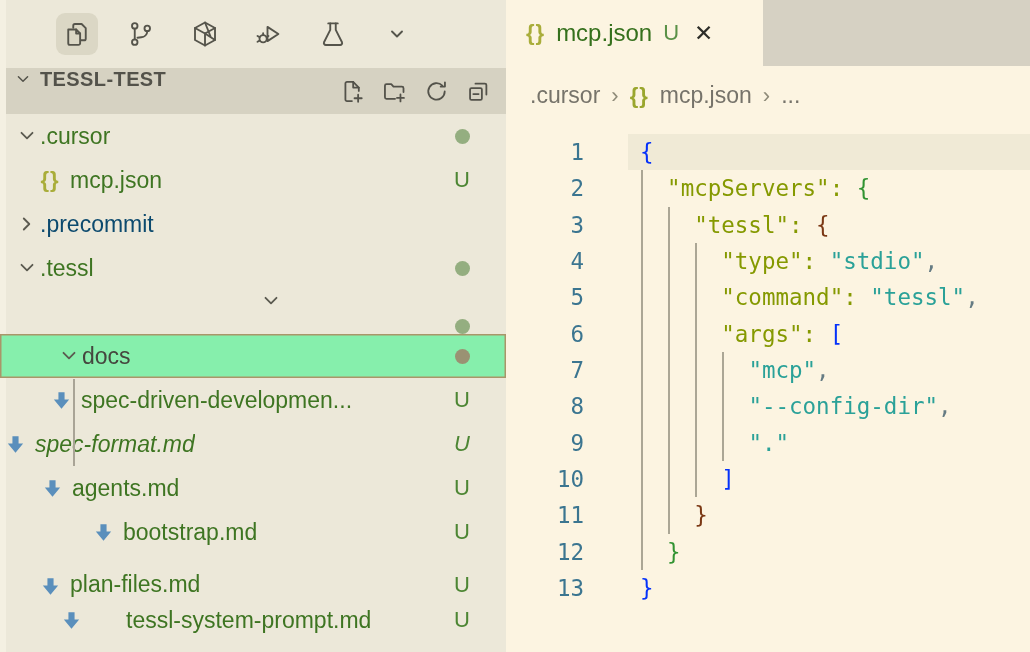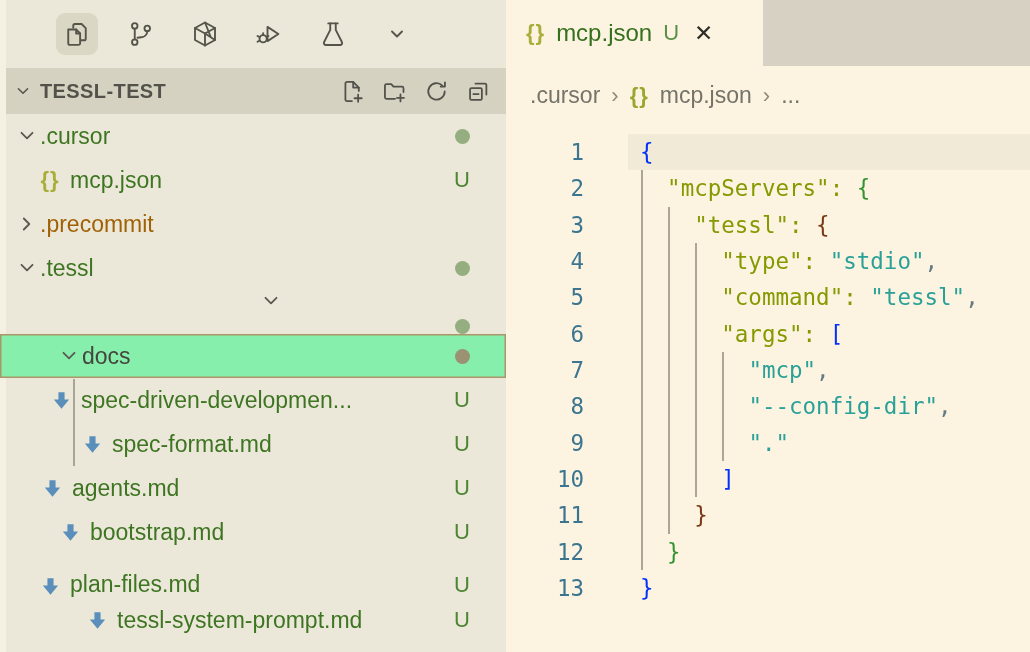--- a/index.html
+++ b/index.html
@@ -8,37 +8,37 @@
     font-family:"Liberation Sans",sans-serif;
     background:#fcf4e1;
   }
   
   .sidebar{position:absolute;left:0;top:0;width:506px;height:652px;background:#ece8d9;}
   .edge-strip{position:absolute;left:0;top:0;width:6px;height:652px;background:#f4f0e2;z-index:5;pointer-events:none;}
   .activitybar{height:68px;display:flex;align-items:center;padding-left:56px;gap:22px;}
   .act-btn{width:42px;height:42px;border-radius:9px;display:flex;align-items:center;justify-content:center;}
   .act-btn.active{background:#dbd7c5;}
   .act-btn svg{stroke:#55544b;fill:none;stroke-width:1.5;stroke-linecap:round;stroke-linejoin:round;}
-  .section-header{height:46px;background:#d6d2c2;display:flex;align-items:center;padding:0 14px 0 10px;color:#53524a;position:relative;z-index:2;}
+  .section-header{height:46px;background:#d6d2c2;display:flex;padding:0 14px 0 10px;color:#53524a;position:relative;z-index:2;}
   .section-header svg{stroke:#53524a;fill:none;stroke-width:1.6;stroke-linecap:round;stroke-linejoin:round;}
   .sh-chevron{width:26px;display:flex;justify-content:center;}
   .sh-title{font-weight:bold;font-size:20px;letter-spacing:.4px;margin-left:4px;flex:1;}
   .sh-icons{display:flex;gap:15px;align-items:center;}
   .sh-btn{width:27px;height:27px;display:flex;align-items:center;justify-content:center;}
   
   .tree{position:relative;}
   .tree-row{height:44px;display:flex;align-items:center;font-size:23px;position:relative;}
   .tree-row.selected{background:#86efac;box-shadow:inset 0 0 0 1.5px #a99669;z-index:6;}
   .twisty{width:26px;display:flex;justify-content:center;flex:0 0 26px;}
   .twisty svg{stroke:#5b5a50;fill:none;stroke-width:2;stroke-linecap:round;stroke-linejoin:round;}
   .file-icon{width:30px;flex:0 0 30px;display:flex;justify-content:center;align-items:center;margin-right:5px;}
   .json-braces{color:#a9ad3a;font-weight:bold;font-size:22px;letter-spacing:1px;}
   .tree-label{white-space:nowrap;overflow:hidden;}
   .lbl-green{color:#3e7522;}
-  .lbl-gray{color:#a16207;}
+  .lbl-gray{color:#0c4a6e;}
   .lbl-dark{color:#45463e;}
   .badge{margin-left:auto;margin-right:36px;flex:0 0 auto;display:flex;align-items:center;}
   .badge-u{color:#4d8634;font-size:22px;}
   .dot{width:15px;height:15px;border-radius:50%;background:#94ae80;}
   .dot.olive{background:#9a9273;}
   .tree-guide{position:absolute;width:1.5px;background:#a9a496;z-index:1;}
   
   .editor{position:absolute;left:506px;top:0;width:524px;height:652px;background:#fcf4e1;}
   .tabbar{height:66px;background:#d6d1c3;display:flex;}
   .tab{width:257px;background:#fcf4e1;display:flex;align-items:center;padding:0 20px;gap:11px;box-sizing:border-box;}
@@ -215,21 +215,21 @@
         <span class="file-icon">
           <svg width="23" height="23" viewBox="0 0 24 24" style="stroke:none">
             <polygon fill="#5a8fbc" points="12,20.5 4,11 8.8,11 8.8,3.5 15.2,3.5 15.2,11 20,11"></polygon>
           </svg>
         </span>
         <span class="tree-label lbl-green">spec-driven-developmen...</span>
         <span class="badge">
           <span class="badge-u">U</span>
         </span>
       </div>
-      <div class="tree-row" style="padding-left: 77px;">
+      <div class="tree-row" style=" font-style: italic;">
         <span class="file-icon">
           <svg width="23" height="23" viewBox="0 0 24 24" style="stroke:none">
             <polygon fill="#5a8fbc" points="12,20.5 4,11 8.8,11 8.8,3.5 15.2,3.5 15.2,11 20,11"></polygon>
           </svg>
         </span>
         <span class="tree-label lbl-green">spec-format.md</span>
         <span class="badge">
           <span class="badge-u">U</span>
         </span>
       </div>
@@ -237,21 +237,21 @@
         <span class="file-icon">
           <svg width="23" height="23" viewBox="0 0 24 24" style="stroke:none">
             <polygon fill="#5a8fbc" points="12,20.5 4,11 8.8,11 8.8,3.5 15.2,3.5 15.2,11 20,11"></polygon>
           </svg>
         </span>
         <span class="tree-label lbl-green">agents.md</span>
         <span class="badge">
           <span class="badge-u">U</span>
         </span>
       </div>
-      <div class="tree-row" style="padding-left: 55px;">
+      <div class="tree-row" style="padding-left: 88px;">
         <span class="file-icon">
           <svg width="23" height="23" viewBox="0 0 24 24" style="stroke:none">
             <polygon fill="#5a8fbc" points="12,20.5 4,11 8.8,11 8.8,3.5 15.2,3.5 15.2,11 20,11"></polygon>
           </svg>
         </span>
         <span class="tree-label lbl-green">bootstrap.md</span>
         <span class="badge">
           <span class="badge-u">U</span>
         </span>
       </div>
@@ -259,21 +259,21 @@
         <span class="file-icon">
           <svg width="23" height="23" viewBox="0 0 24 24" style="stroke:none">
             <polygon fill="#5a8fbc" points="12,20.5 4,11 8.8,11 8.8,3.5 15.2,3.5 15.2,11 20,11"></polygon>
           </svg>
         </span>
         <span class="tree-label lbl-green">plan-files.md</span>
         <span class="badge">
           <span class="badge-u">U</span>
         </span>
       </div>
-      <div class="tree-row" style="padding-left: 82px;">
+      <div class="tree-row" style="padding-left: 56px; gap: 35px;">
         <span class="file-icon">
           <svg width="23" height="23" viewBox="0 0 24 24" style="stroke:none">
             <polygon fill="#5a8fbc" points="12,20.5 4,11 8.8,11 8.8,3.5 15.2,3.5 15.2,11 20,11"></polygon>
           </svg>
         </span>
         <span class="tree-label lbl-green">tessl-system-prompt.md</span>
         <span class="badge">
           <span class="badge-u">U</span>
         </span>
       </div>

